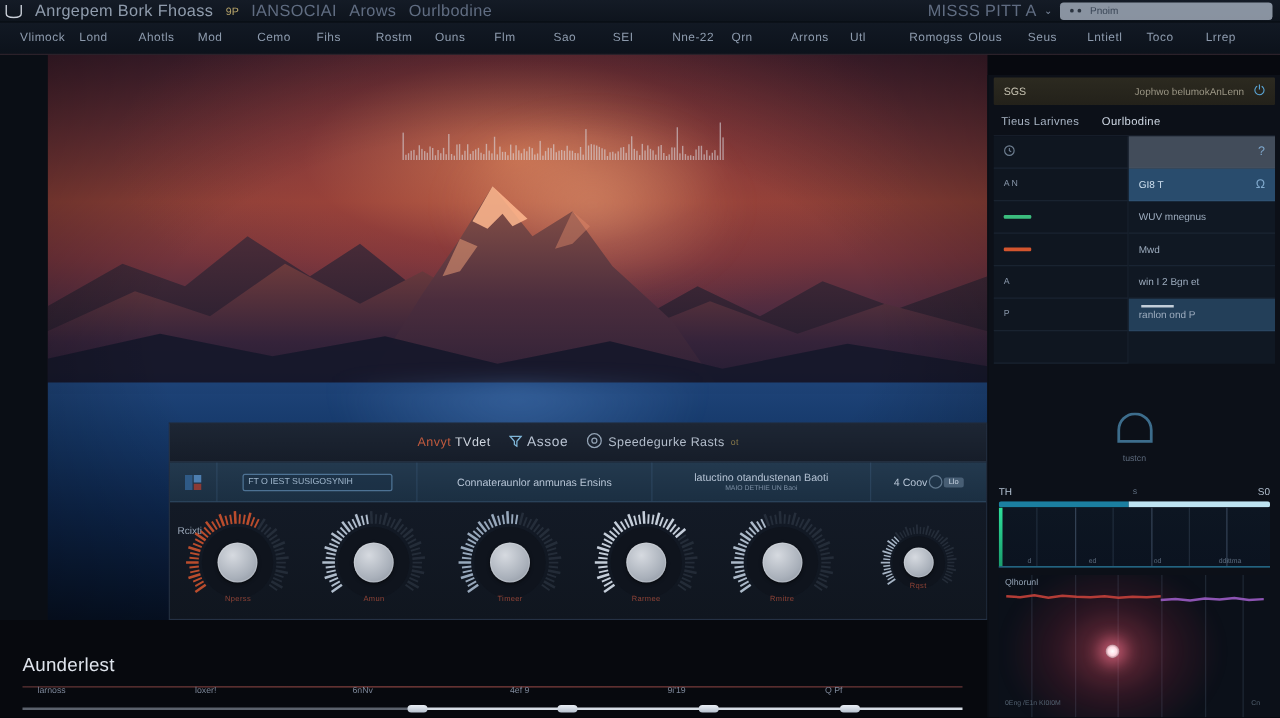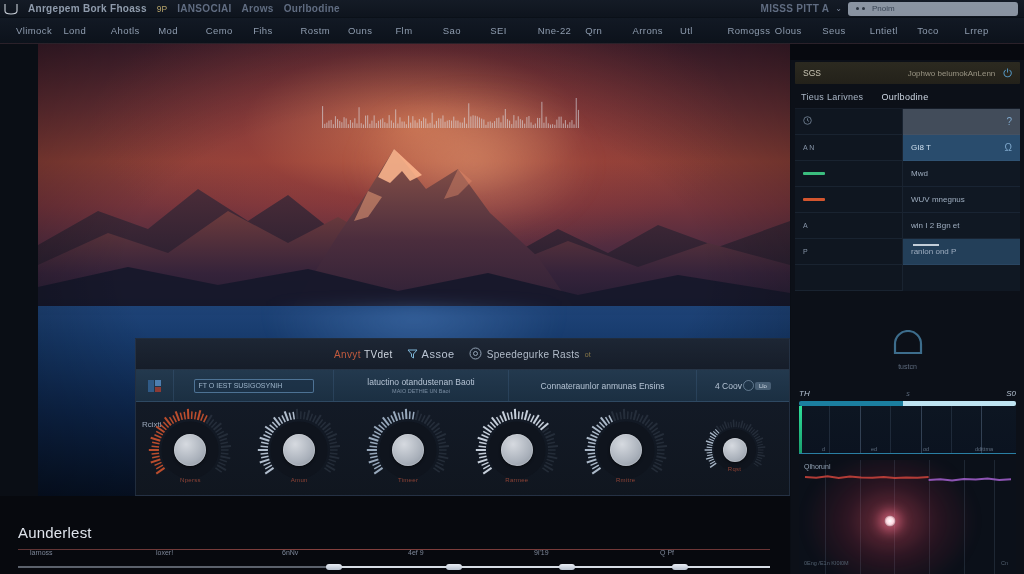--- a/index.html
+++ b/index.html
@@ -20,22 +20,22 @@
     position: absolute; left:0; top:0; width:1024px; height:18px;
     background: linear-gradient(180deg,#141b26 0%,#0e141d 100%);
     display:flex; align-items:center; gap:10px;
     padding-left:4px;
     border-bottom:1px solid #0a1018;
     z-index: 40;
   }
   .tb-logo { width:14px; height:12px; position:relative; flex:0 0 auto; }
   .tb-logo svg { display:block; }
   .tb-text {
-    font-size:10px; color:#9aa7b8; letter-spacing:.3px;
-    white-space:nowrap; filter: blur(.35px); opacity:.92;font-weight:bold;
+    font-size:13px; color:#9aa7b8; letter-spacing:.3px;
+    white-space:nowrap; filter: blur(.35px); opacity:.92;
   }
   .tb-text.dim { color:#67748a; }
   .tb-badge {
     font-size:8.5px; color:#b7a46a; filter: blur(.3px);
   }
   .tb-right {
     margin-left:auto; display:flex; align-items:center; gap:6px;
     padding-right:6px;
   }
   .tb-pill {
@@ -284,21 +284,21 @@
   .sb-chip.orange { background:#d3552e; }
   .sb-mini { font-size:7px;color:#8795a8; }
 
   .sb-logo-area {
     height:66px; display:flex;flex-direction:column;
     align-items:center;justify-content:center; gap:3px;
     margin-top:26px;
   }
   .sb-logo-txt { font-size:7px;color:#5d6a7c; filter:blur(.5px); }
 
-  .sb-slider-wrap { margin:6px 8px 0 8px;font-style:italic; }
+  .sb-slider-wrap { margin:6px 8px 0 8px; }
   .sb-slider-top {
     display:flex;justify-content:space-between;align-items:center;
     font-size:8px;color:#b3c0d0; filter:blur(.4px); margin-bottom:3px;
   }
   .sb-slider-top .mid { color:#5d6b7d; font-size:7px; }
   .sb-slider-track {
     height:5px; display:flex; border-radius:2px; overflow:hidden;
   }
   .sbt-a { width:48%; background:#1b7fa0; }
   .sbt-b { flex:1; background:#bfe4f2; }
@@ -608,25 +608,25 @@
           <svg width="16" height="16" viewBox="0 0 16 16">
             <rect x="1" y="2" width="6" height="12" fill="#2f5a86"></rect>
             <rect x="8" y="2" width="6" height="6" fill="#4d7eb0"></rect>
             <rect x="8" y="9" width="6" height="5" fill="#8b3a34"></rect>
           </svg>
         </span>
       </div>
       <div class="pb-cell pb-field">
         <div class="pb-input">FT O IEST SUSIGOSYNIH</div>
       </div>
+      <div class="pb-cell pb-mid">Connateraunlor anmunas Ensins</div>
       <div class="pb-cell pb-mid2">
         <span>latuctino otandustenan Baoti</span>
         <span class="small">MAIO DETHIE UN  Baoi</span>
       </div>
-      <div class="pb-cell pb-mid">Connateraunlor anmunas Ensins</div>
       <div class="pb-cell pb-end">
         <span>4 Coov</span>
         <span class="pb-knob-mini"></span>
         <span class="pb-tag">Llo</span>
       </div>
     </div>
 
     <div class="knob-row" id="knobRow">
       <div class="side-label">Rcixti</div>
     <div class="knob-cell">
@@ -1010,24 +1010,24 @@
       <div class="sb-col-right" id="sbRight">
           <div class="sb-row r-hi">
             <span></span>
             <span class="right-ic">?</span>
           </div>
           <div class="sb-row r-sel">
             <span>GI8 T</span>
             <span class="right-ic">Ω</span>
           </div>
           <div class="sb-row">
+            <span>WUV mnegnus</span>
+          </div>
+          <div class="sb-row">
             <span>Mwd</span>
-          </div>
-          <div class="sb-row">
-            <span>WUV mnegnus</span>
           </div>
           <div class="sb-row">
             <span>win I 2 Bgn et</span>
           </div>
           <div class="sb-row r-sel2">
             <span class="dash"></span>
             <span>ranlon ond P</span>
           </div>
         </div>
     </div>

